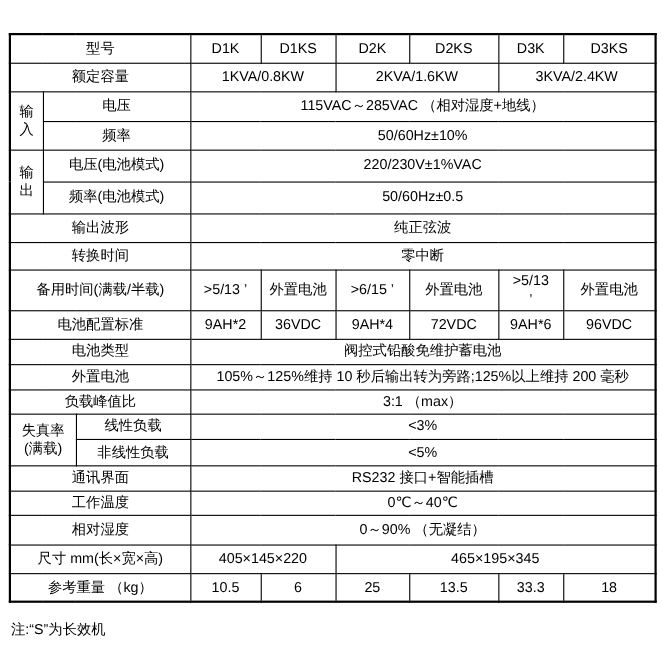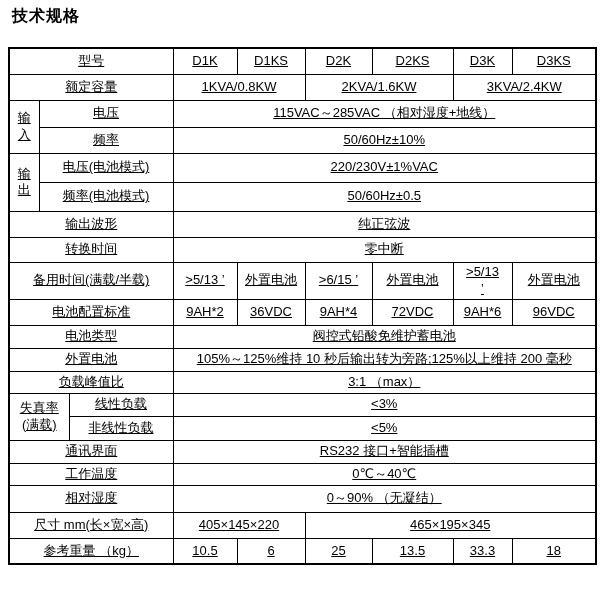--- a/index.html
+++ b/index.html
@@ -22,26 +22,25 @@
     position: absolute;
     left: 12px;
     top: 6px;
     font-size: 16px;
     font-weight: bold;
     letter-spacing: 1px;
   }
   table.spec {
     position: absolute;
     left: 8px;
-    top: 47px;
+    top: 30px;
     width: 587px;
     border-collapse: collapse;
     table-layout: fixed;
     font-size: 13px;
-    text-decoration: underline;
   }
   table.spec td {
     border: 1px solid #000000;
     text-align: center;
     vertical-align: middle;
     padding: 1px 2px;
     overflow: hidden;
     line-height: 1.25;
   }
   table.spec { border: 2px solid #000000; }
@@ -59,21 +58,20 @@
     left: 10px;
     top: 563px;
     font-size: 13px;
   }
 </style>
 </head>
 <body>
 
 <div class="page">
 
-  <div class="title">技术规格</div>
 
   <table class="spec">
     <colgroup>
       <col style="width:30px">
         <col style="width:30px">
         <col style="width:104px">
       <col style="width:64px">
         <col style="width:68px">
         <col style="width:67px">
       <col style="width:81px">
@@ -207,14 +205,15 @@
       <td>10.5</td>
       <td>6</td>
       <td>25</td>
       <td>13.5</td>
       <td>33.3</td>
       <td>18</td>
     </tr>
   </tbody>
     </table>
 
+  <div class="footnote">注:“S”为长效机</div>
 
 </div>
 
 </body></html>

